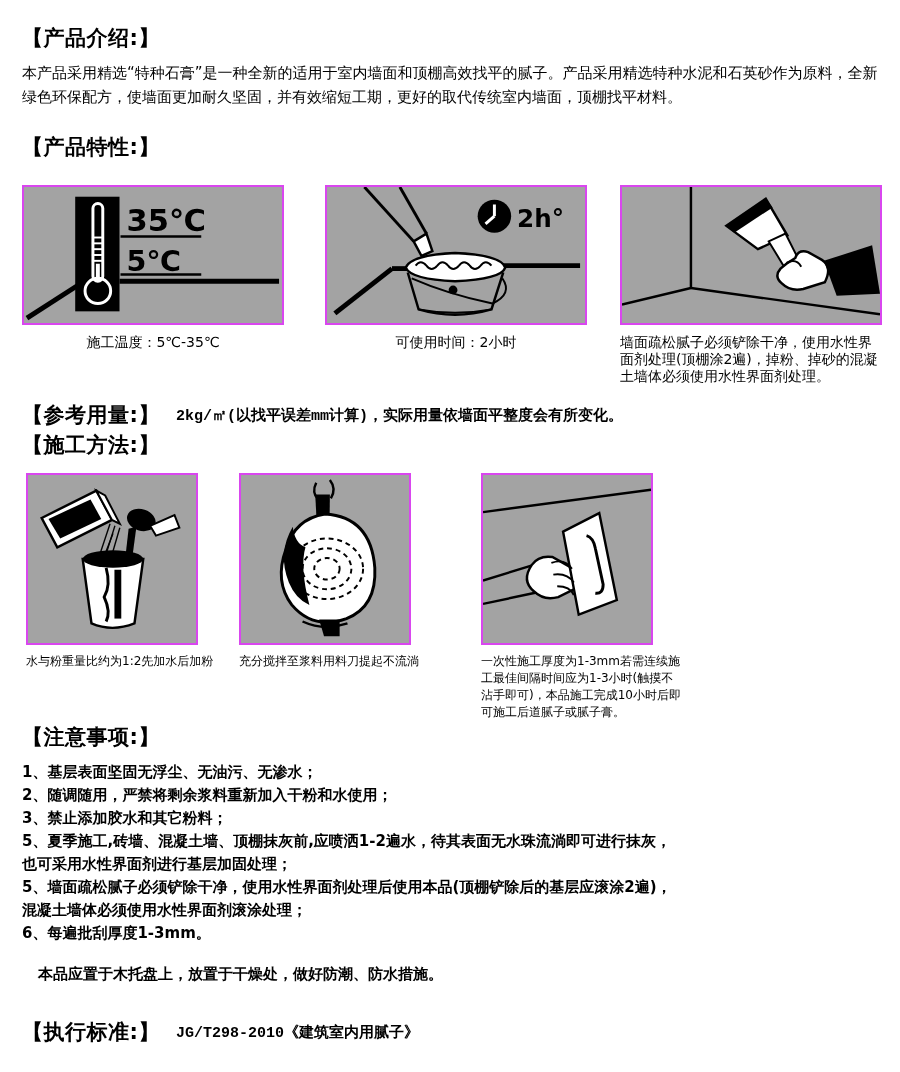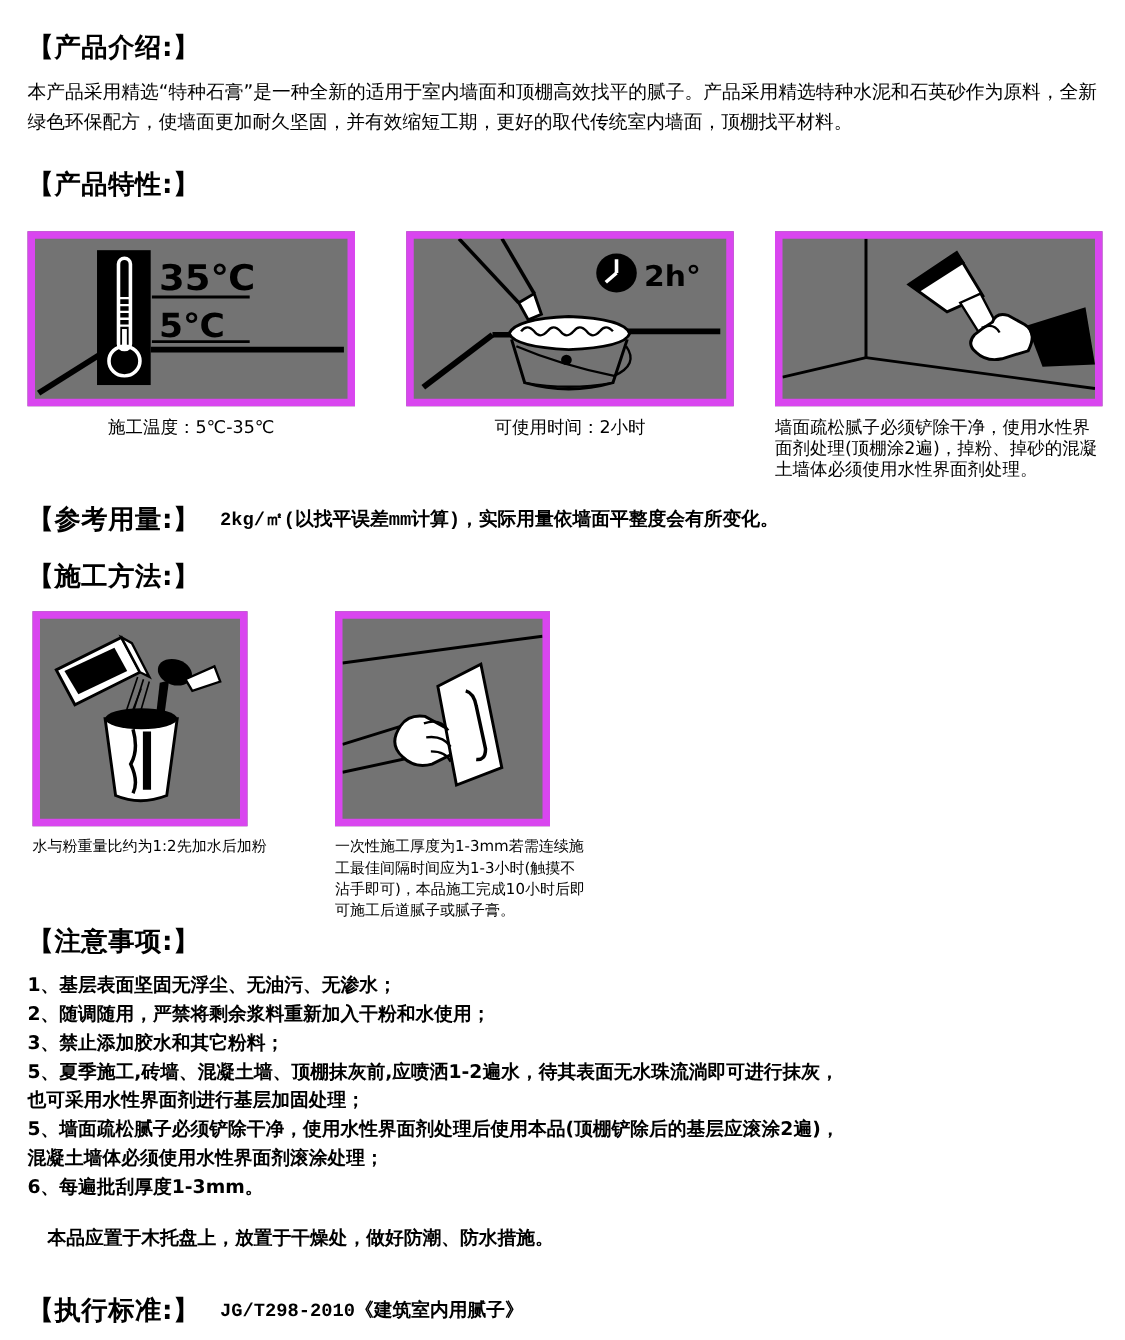--- a/index.html
+++ b/index.html
@@ -8,32 +8,32 @@
   .page{padding:24px 18px 0 22px;}
   .sec-title{font-size:21px;font-weight:bold;margin:0;letter-spacing:.5px;white-space:nowrap;}
   .intro-body{font-size:15px;line-height:24px;margin:9px 0 0;max-width:862px;}
   .mt{margin-top:24px;}
   
   .row{display:flex;align-items:flex-start;}
   .feature-row{margin-top:24px;}
   .f-col{width:262px;margin-right:41px;}
   .f-col.c2{margin-right:33px;}
   .f-col.c3{width:268px;margin-right:0;}
-  .box{border:6px solid #d946ef;background:#737373;height:140px;box-sizing:border-box;text-decoration:underline;}
+  .box{border:2px solid #d946ef;background:#a3a3a3;height:140px;box-sizing:border-box;text-decoration:underline;}
   .f-col .box{width:262px;}
   .f-col.c3 .box{width:262px;}
   .cap{font-size:14px;line-height:17px;margin-top:9px;}
   .center{text-align:center;}
   svg{display:block;width:100%;height:100%;}
   svg text{font-family:inherit;}
   
   .inline-sec{display:flex;align-items:center;}
   .inline-body{font-size:15px;font-weight:600;margin-left:16px;font-family:Liberation Mono, monospace;}
   .dosage{margin-top:16px;}
-  .method-title{margin-top:18px;}
+  .method-title{margin-top:2px;}
   .method-row{margin-top:14px;}
   .m-col{width:200px;}
   .m-col .box{width:172px;height:172px;}
   .m-col.m1{margin-left:4px;}
   .m-col.m2{margin-left:13px;}
   .m-col.m3{margin-left:21px;}
   .m-col.m4{margin-left:42px;width:200px;}
   .mcap{font-size:12px;line-height:17px;margin-top:8px;}
   
   .notes-title{margin-top:2px;}
@@ -150,20 +150,38 @@
             <polygon points="103,55 111,53 106,90 99,90" fill="#000"></polygon>
             <path d="M56,86 L118,86 L109,152 Q86,161 65,152 Z" fill="#fff" stroke="#000" stroke-width="2.5"></path>
             <ellipse cx="87" cy="86" rx="31" ry="9" fill="#000"></ellipse>
             <path d="M80,95 q5,18 -2,30 q7,15 2,25" fill="none" stroke="#000" stroke-width="3"></path>
             <line x1="92" y1="97" x2="92" y2="147" stroke="#000" stroke-width="7"></line>
           </svg>
         </div>
         <figcaption class="mcap">水与粉重量比约为1:2先加水后加粉</figcaption>
       </figure>
 
+      <figure class="m-col m2" style="margin:0 0 0 13px">
+        <div class="box">
+          <svg viewBox="0 0 172 172" preserveAspectRatio="none">
+            <path d="M77,8 q-5,10 2,17 M91,5 q7,9 1,19" fill="none" stroke="#000" stroke-width="2.5"></path>
+            <polygon points="76,20 91,20 90,96 80,96" fill="#000"></polygon>
+            <path d="M86,40 q47,3 51,55 q2,40 -29,52 q-34,12 -56,-14 q-18,-24 -6,-57 q9,-31 40,-36 z" fill="#fff" stroke="#000" stroke-width="3"></path>
+            <path d="M53,53 q-16,27 -4,57 q7,17 21,23 q-10,-39 -4,-59 q-11,-4 -13,-21 z" fill="#000"></path>
+            <g fill="none" stroke="#000" stroke-width="2" stroke-dasharray="5 4">
+              <ellipse cx="88" cy="96" rx="13" ry="11"></ellipse>
+              <ellipse cx="88" cy="96" rx="25" ry="21"></ellipse>
+              <ellipse cx="88" cy="96" rx="37" ry="31"></ellipse>
+            </g>
+            <polygon points="80,148 101,148 101,165 85,165" fill="#000"></polygon>
+            <path d="M63,150 q22,10 46,2" fill="none" stroke="#000" stroke-width="2.5"></path>
+          </svg>
+        </div>
+        <figcaption class="mcap">充分搅拌至浆料用料刀提起不流淌</figcaption>
+      </figure>
 
 
       <figure class="m-col m4" style="margin:0 0 0 42px">
         <div class="box">
           <svg viewBox="0 0 172 172" preserveAspectRatio="none">
             <line x1="0" y1="38" x2="172" y2="15" stroke="#000" stroke-width="2.5"></line>
             <line x1="0" y1="108" x2="52" y2="92" stroke="#000" stroke-width="2.5"></line>
             <line x1="0" y1="132" x2="56" y2="120" stroke="#000" stroke-width="2.5"></line>
             <path d="M50,92 q-11,16 2,27 q10,10 25,6 l16,-8 q7,-14 -4,-23 l-18,-10 q-14,-2 -21,8 z" fill="#fff" stroke="#000" stroke-width="2.5"></path>
             <polygon points="82,58 119,39 137,128 98,143" fill="#fff" stroke="#000" stroke-width="2.5"></polygon>

